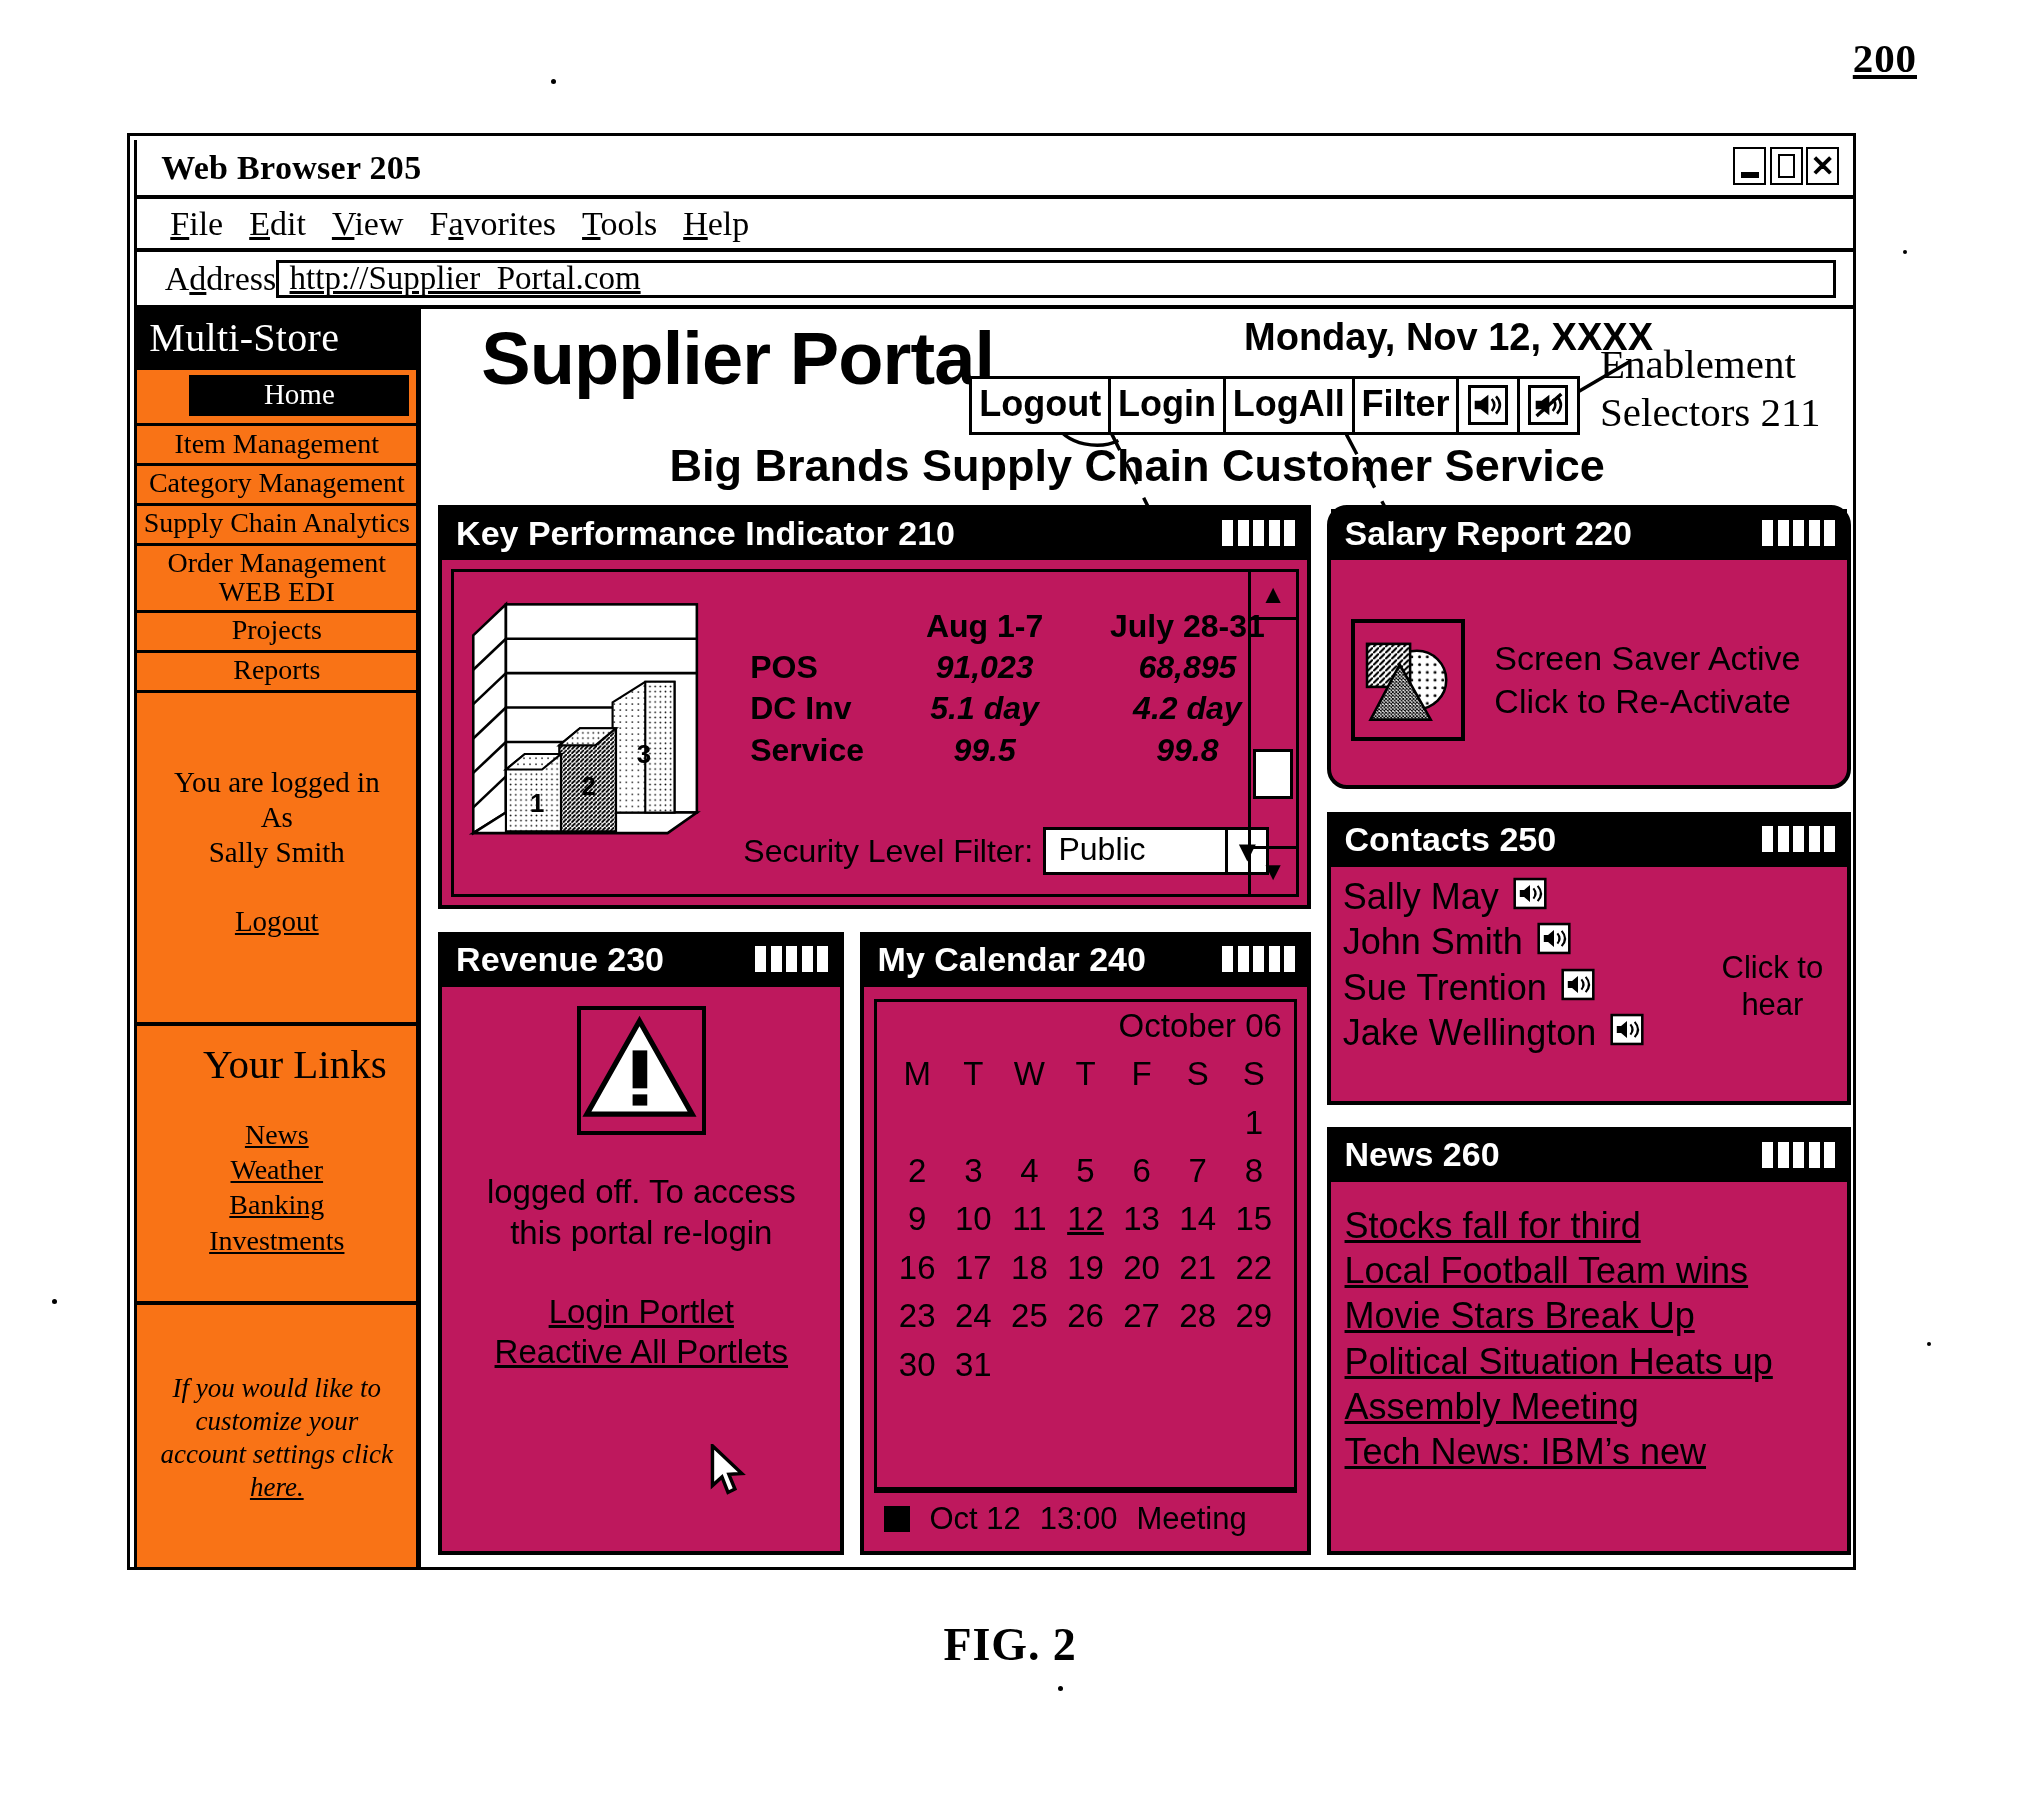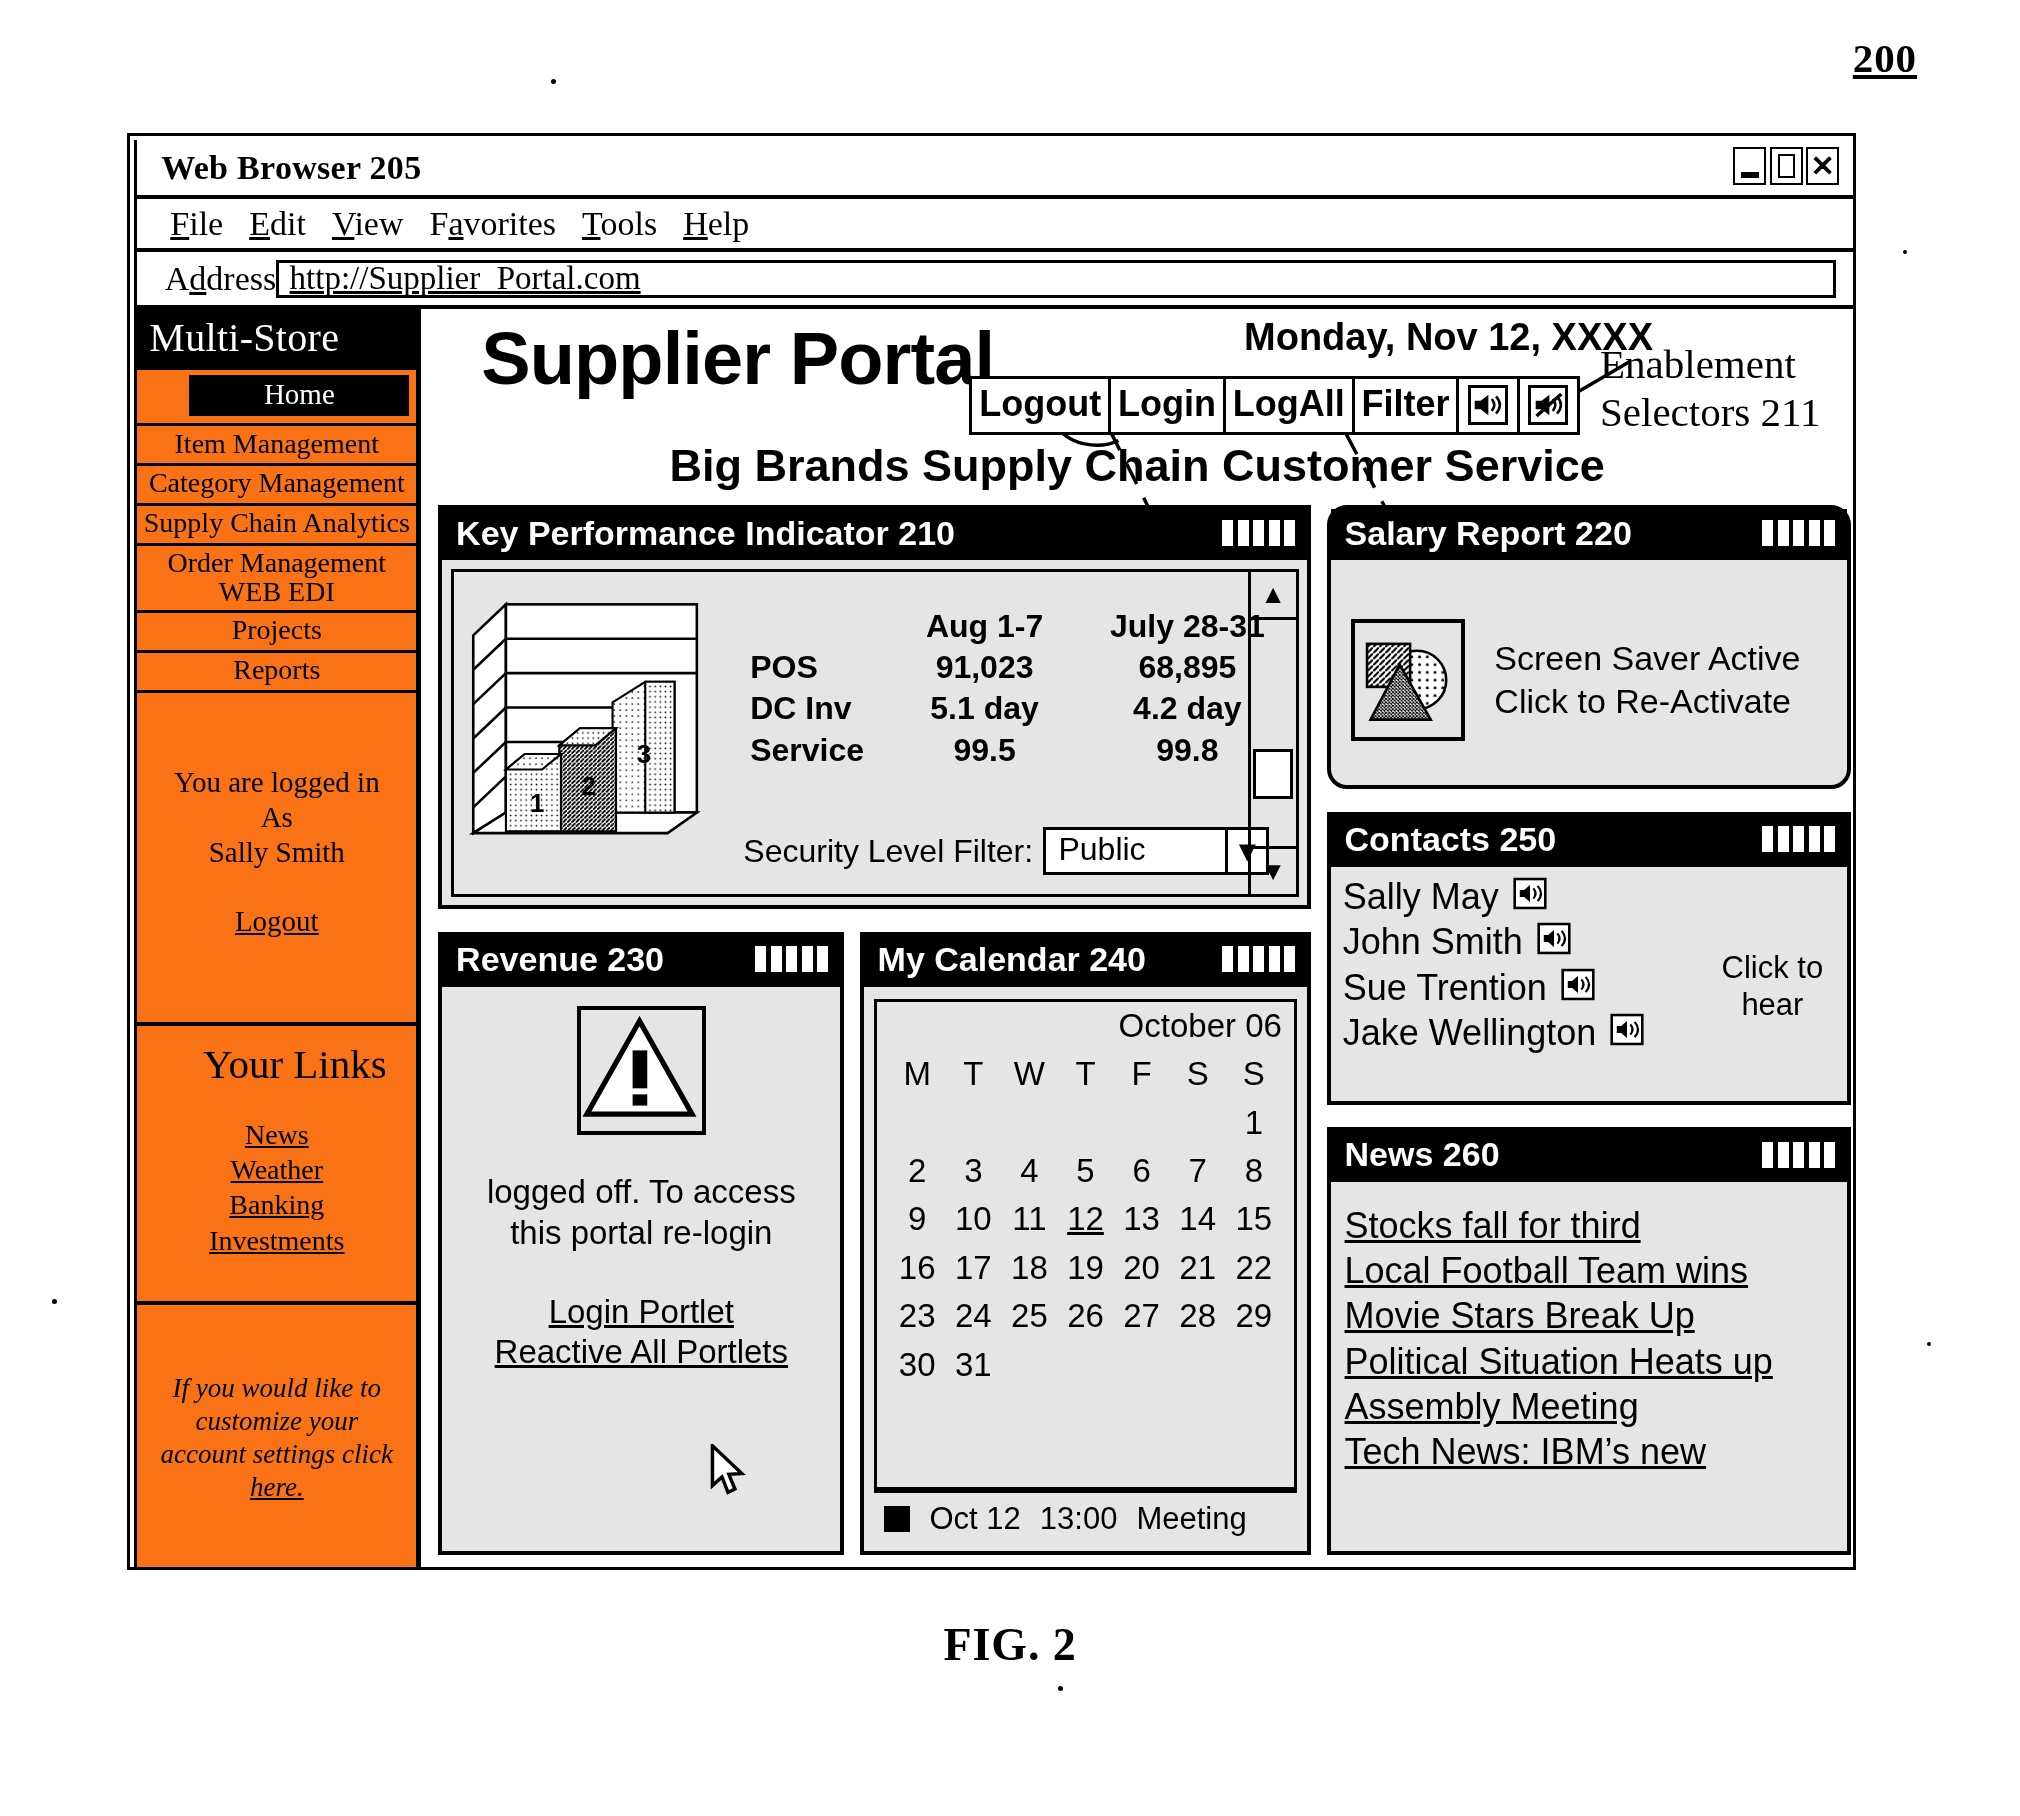--- a/index.html
+++ b/index.html
@@ -268,21 +268,21 @@
   #portlet-grid {
     position: absolute;
     left: 17px; right: 1.7px; top: 196px; bottom: 12px;
     display: flex; gap: 15.5px;
   }
   #col-left { flex: 0 0 869px; display: flex; flex-direction: column; gap: 22.4px; }
   #col-right { flex: 1; display: flex; flex-direction: column; gap: 22.4px; }
 
   .portlet {
     border: 4.3px solid #000;
-    background: #e5e5e5;
+    background: #be185d;
     box-sizing: border-box;
     display: flex; flex-direction: column;
   }
   .portlet-head {
     background: #000; color: #fff;
     display: flex; align-items: center; justify-content: space-between;
     padding: 4.3px 12px 7.7px 13.8px;
     font-family: "Liberation Sans", sans-serif;
     font-weight: bold;
     font-size: 34px;
@@ -313,21 +313,21 @@
   #kpi-chart { flex: 0 0 267px; position: relative; padding: 10.3px 0 0 13.8px; }
   #kpi-right { flex: 1; position: relative; padding-top: 36px; }
   #kpi-table {
     font-size: 32px; font-weight: bold;
     font-family: "Liberation Sans", sans-serif;
     border-collapse: collapse;
     margin-left: 15.5px;
   }
   #kpi-table td { padding: 0.9px 13.8px 3.4px 0; white-space: nowrap; }
   #kpi-table td.lbl { text-align: left; padding-right: 26px; }
-  #kpi-table td.num { text-align: center; min-width: 189px; }
+  #kpi-table td.num { text-align: center; min-width: 189px; font-style: italic; }
   #kpi-table th {
     font-size: 32px; font-weight: bold;
     text-align: center; padding: 0 13.8px 3.4px 0;
     white-space: nowrap;
   }
   #sec-filter-row {
     position: absolute;
     left: 8.6px; bottom: 19px;
     display: flex; align-items: center;
     font-size: 32px;

